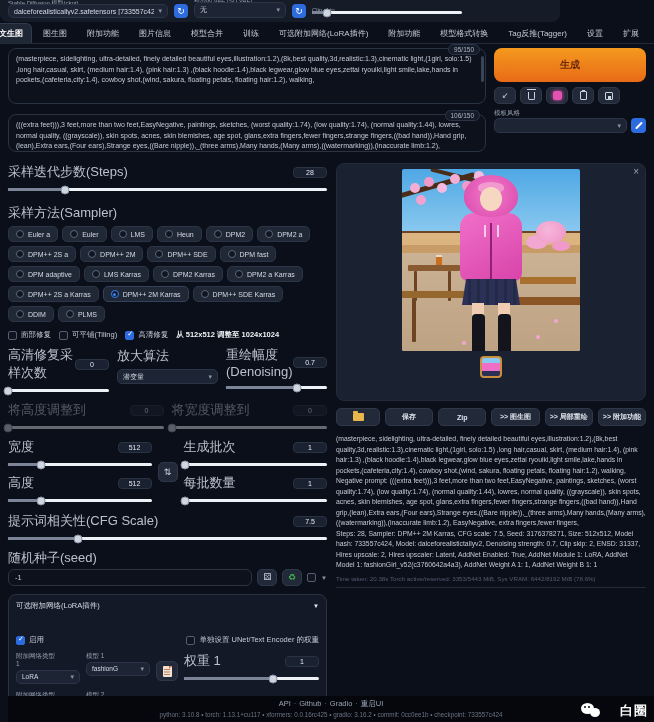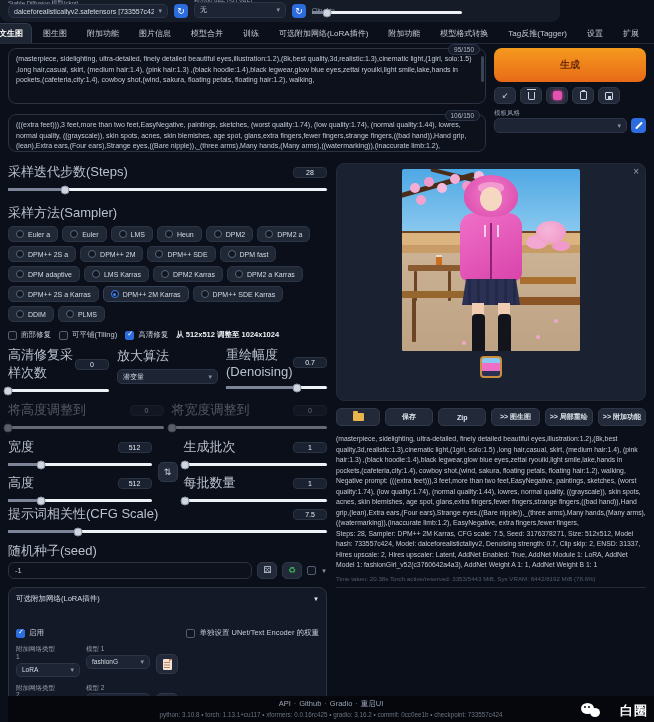--- a/index.html
+++ b/index.html
@@ -465,21 +465,21 @@
                   <span class="num" data-interactable="true">1</span>
                 </div>
               <div class="track" style="--p:1%" data-interactable="true">
                   <span class="fill"></span>
                   <span class="knob"></span>
                 </div>
             </div>
           </div>
         </div>
 
-        <div style="margin-top:0;">
+        <div style="margin-top:7px;">
           <div class="sl-h">
               <span class="lbl" data-interactable="false">提示词相关性(CFG Scale)</span>
               <span class="num" data-interactable="true">7.5</span>
             </div>
           <div class="track" style="--p:22%" data-interactable="true">
               <span class="fill"></span>
               <span class="knob"></span>
             </div>
         </div>
 
@@ -521,20 +521,30 @@
             <div class="lcell">
                 <span class="tlbl">模型 1</span>
               <div class="select" data-interactable="true">
                   <span>fashionG</span>
                   <span class="caret" data-interactable="false">▾</span>
                 </div>
               </div>
             <button class="filebtn" data-interactable="true">
                 <span class="i-file" data-interactable="false"></span>
               </button>
+            <div class="wcell">
+              <div class="sl-h">
+                  <span class="lbl">权重 1</span>
+                  <span class="num" data-interactable="true">1</span>
+                </div>
+              <div class="track" style="--p:66%" data-interactable="true">
+                  <span class="fill"></span>
+                  <span class="knob"></span>
+                </div>
+            </div>
           </div>
 
           <div class="lrow">
             <div class="lcell">
                 <span class="tlbl"><span>附加网络类型</span><br><span>2</span></span>
               <div class="select" data-interactable="true">
                   <span>LoRA</span>
                   <span class="caret" data-interactable="false">▾</span>
                 </div>
               </div>

